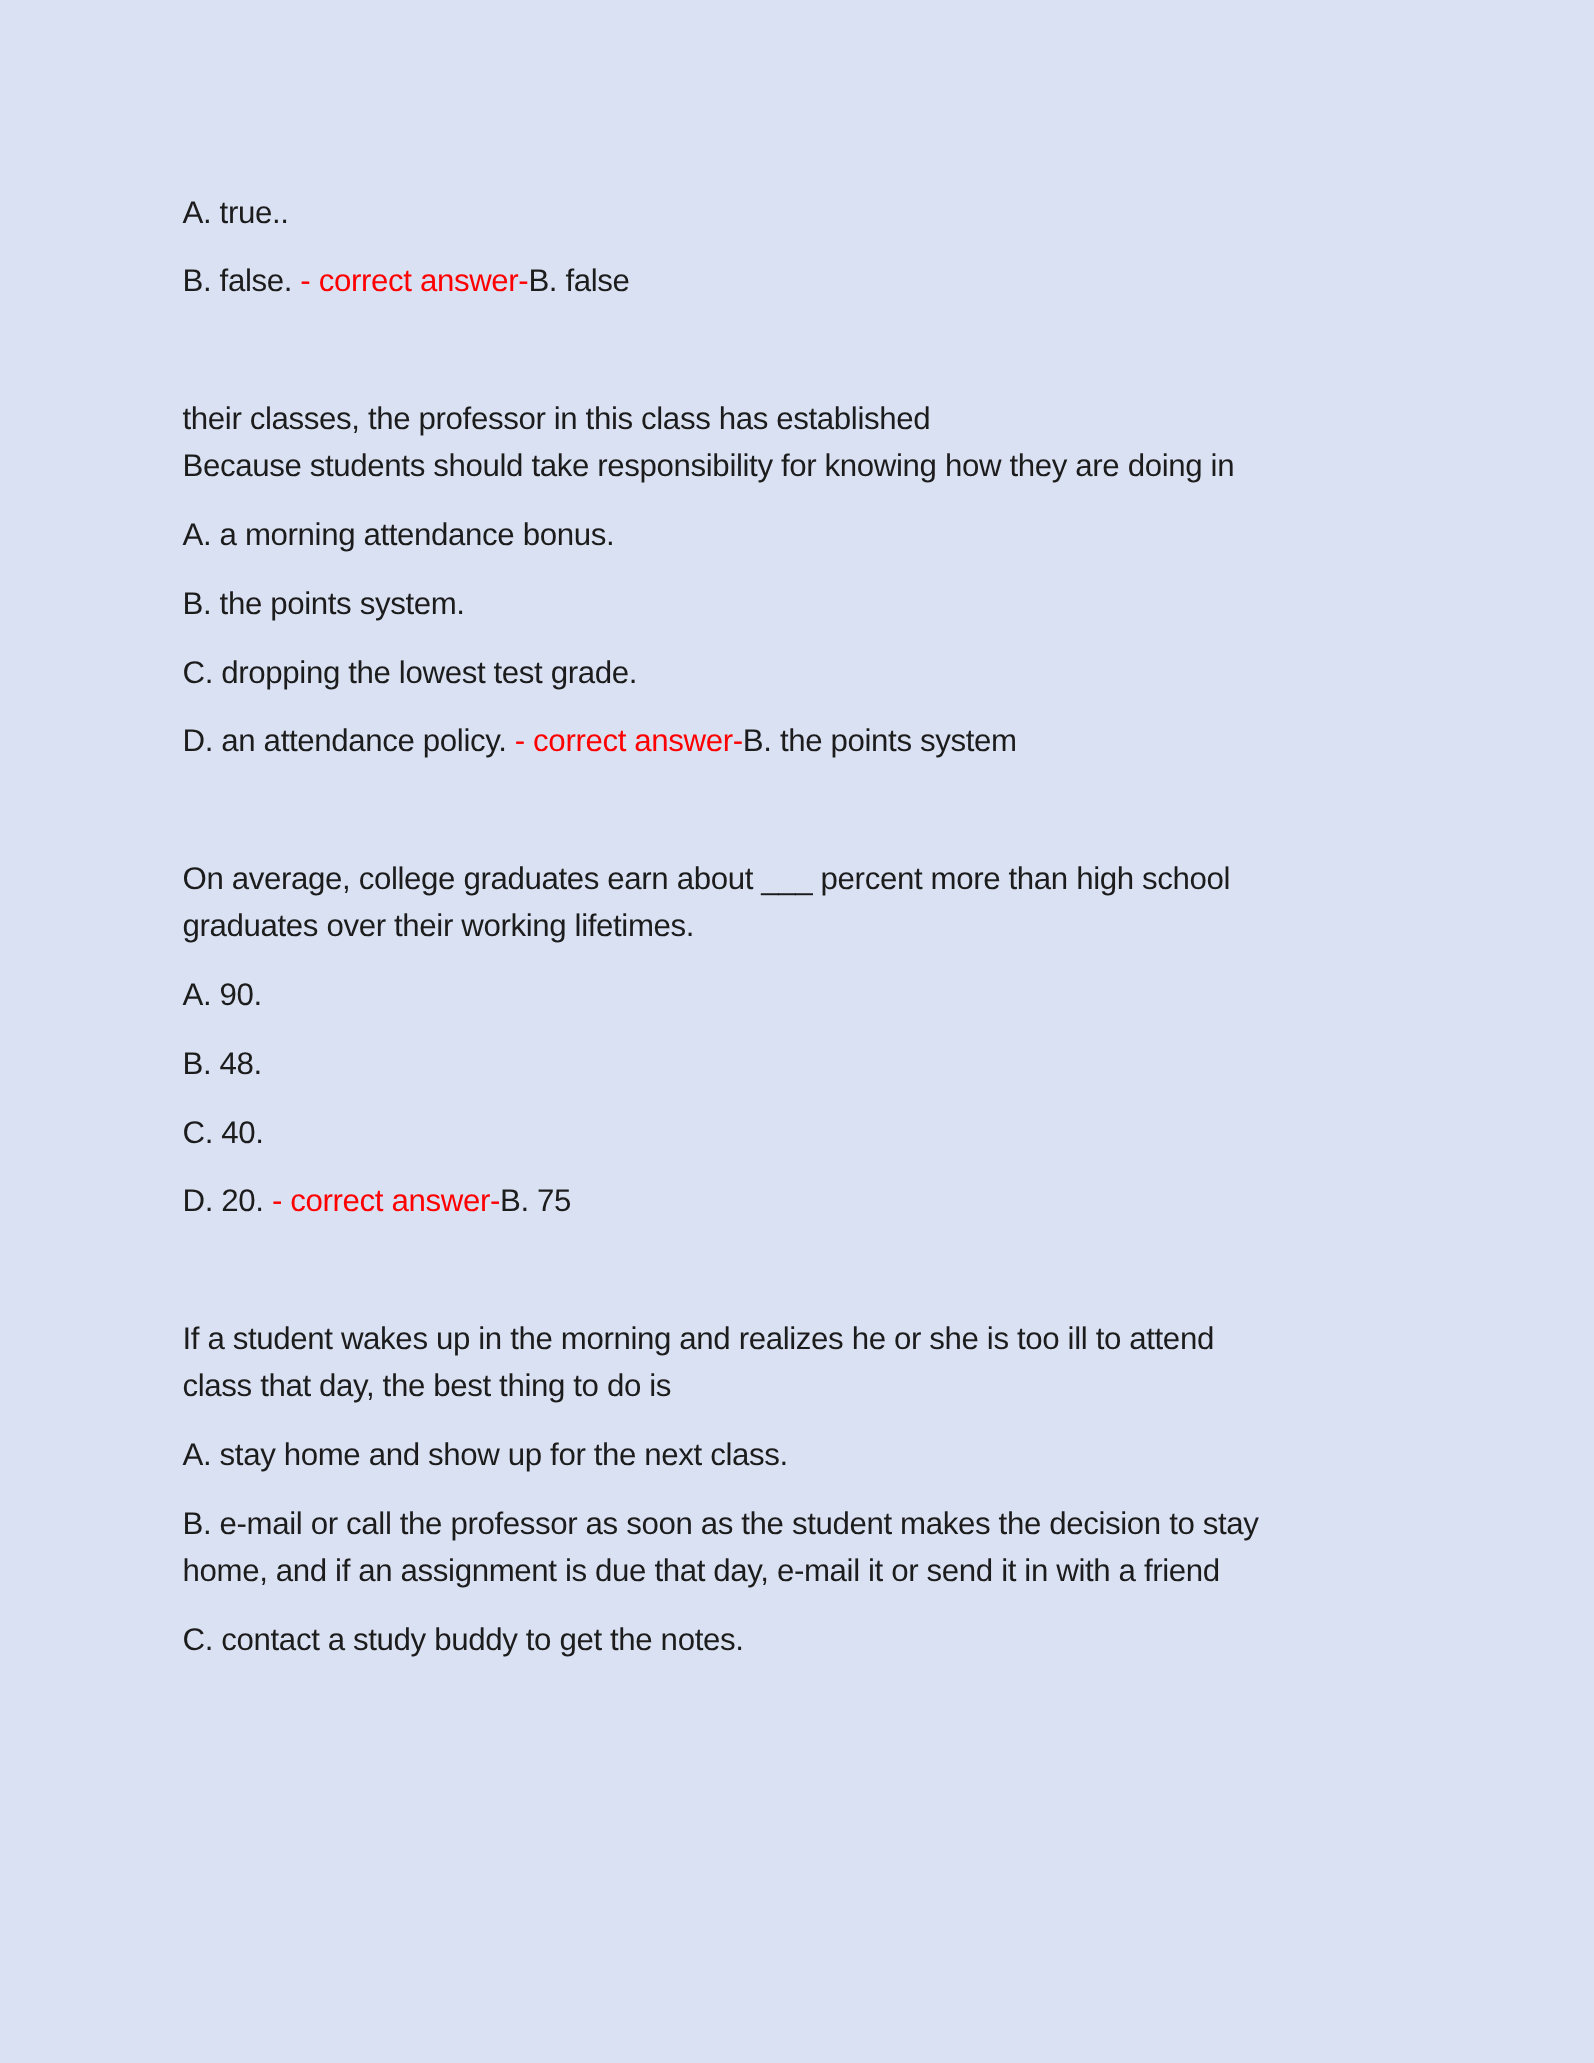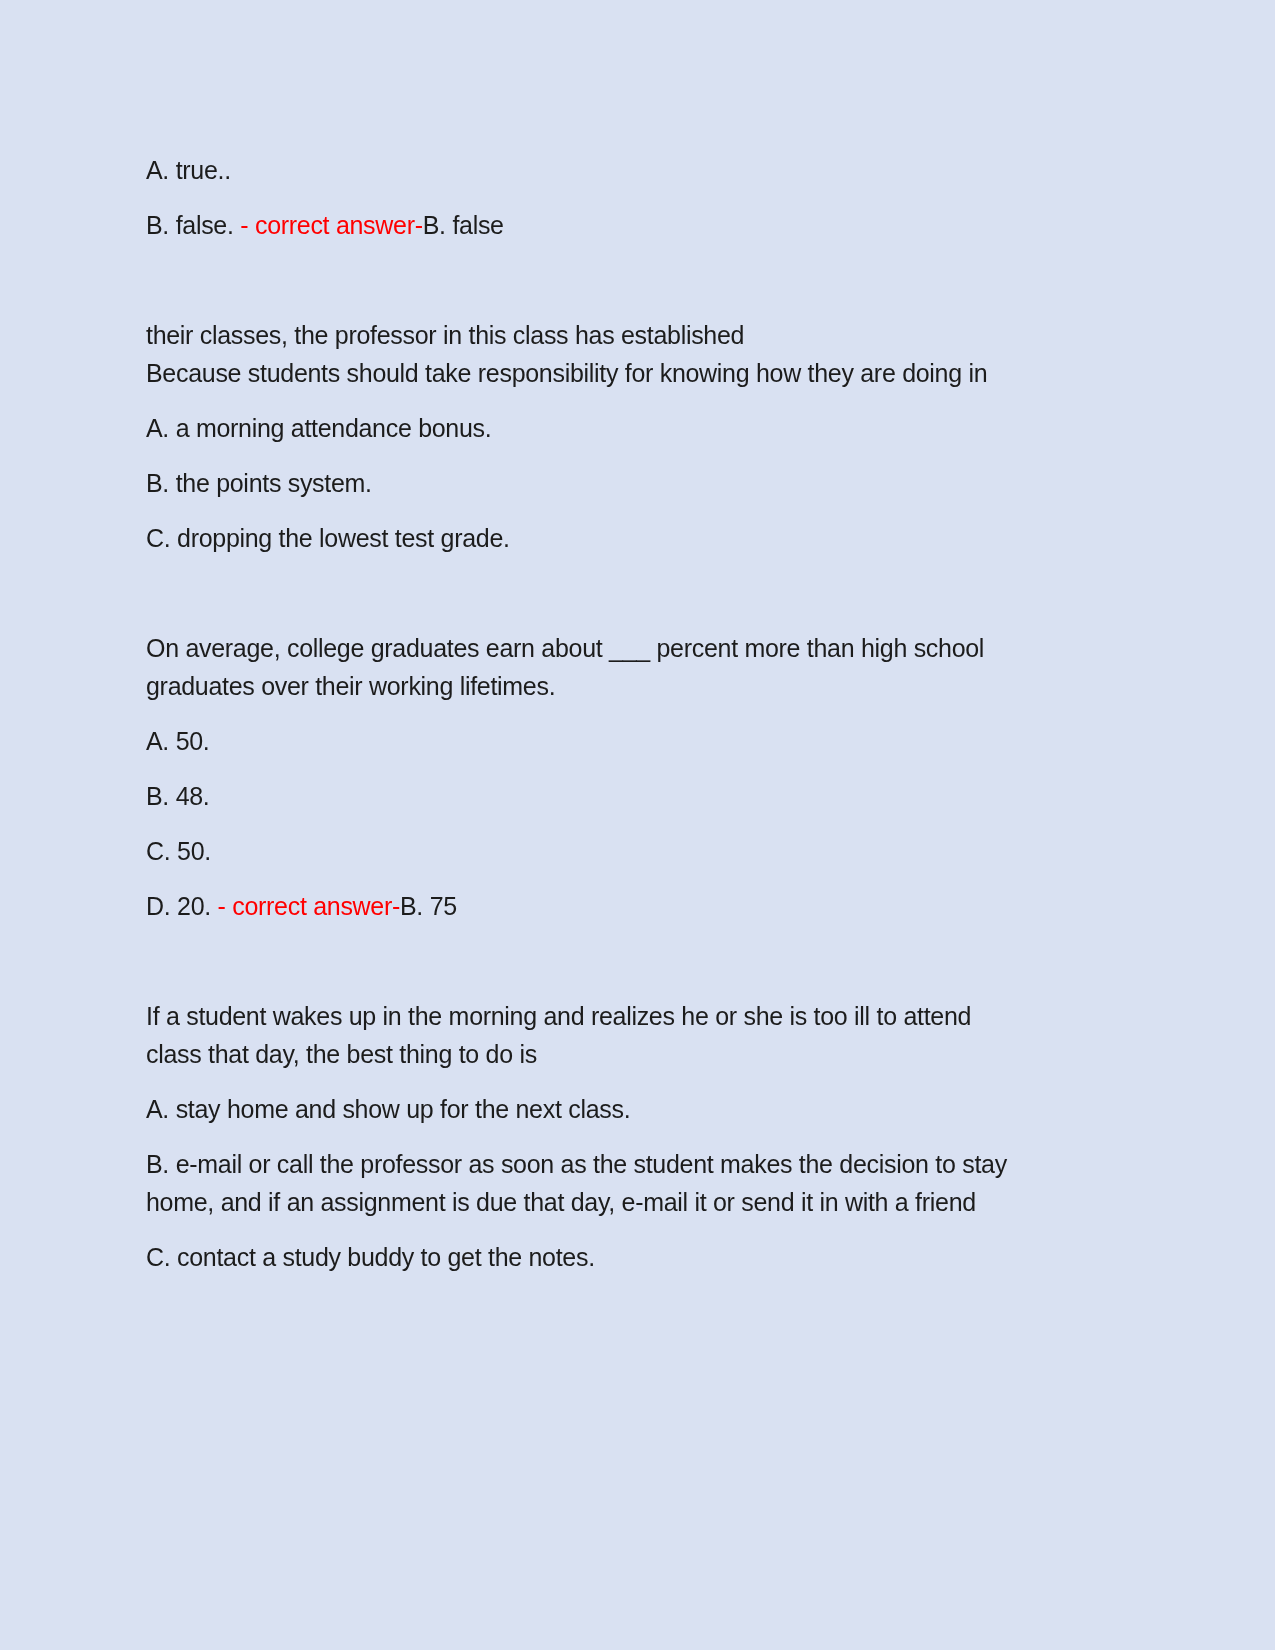--- a/index.html
+++ b/index.html
@@ -57,35 +57,38 @@
       </div>
       <div class="para option">
         <span class="line"><span class="seg">A. a morning attendance bonus.</span></span>
       </div>
       <div class="para option">
         <span class="line"><span class="seg">B. the points system.</span></span>
       </div>
       <div class="para option">
         <span class="line"><span class="seg">C. dropping the lowest test grade.</span></span>
       </div>
+      <div class="para option">
+        <span class="line"><span class="seg">D. an attendance policy. </span><span class="seg red" style="color: rgb(255, 0, 0);">- correct answer-</span><span class="seg">B. the points system</span></span>
+      </div>
       <div class="para spacer">
         <span class="line"><span class="seg"></span></span>
       </div>
       <div class="para question">
         <span class="line"><span class="seg">On average, college graduates earn about ___ percent more than high school</span></span>
         <span class="line"><span class="seg">graduates over their working lifetimes.</span></span>
       </div>
       <div class="para option">
-        <span class="line"><span class="seg">A. 50.</span></span>
+        <span class="line"><span class="seg">A. 90.</span></span>
       </div>
       <div class="para option">
         <span class="line"><span class="seg">B. 48.</span></span>
       </div>
       <div class="para option">
-        <span class="line"><span class="seg">C. 50.</span></span>
+        <span class="line"><span class="seg">C. 40.</span></span>
       </div>
       <div class="para option">
         <span class="line"><span class="seg">D. 20. </span><span class="seg red" style="color: rgb(255, 0, 0);">- correct answer-</span><span class="seg">B. 75</span></span>
       </div>
       <div class="para spacer">
         <span class="line"><span class="seg"></span></span>
       </div>
       <div class="para question">
         <span class="line"><span class="seg">If a student wakes up in the morning and realizes he or she is too ill to attend</span></span>
         <span class="line"><span class="seg">class that day, the best thing to do is</span></span>

